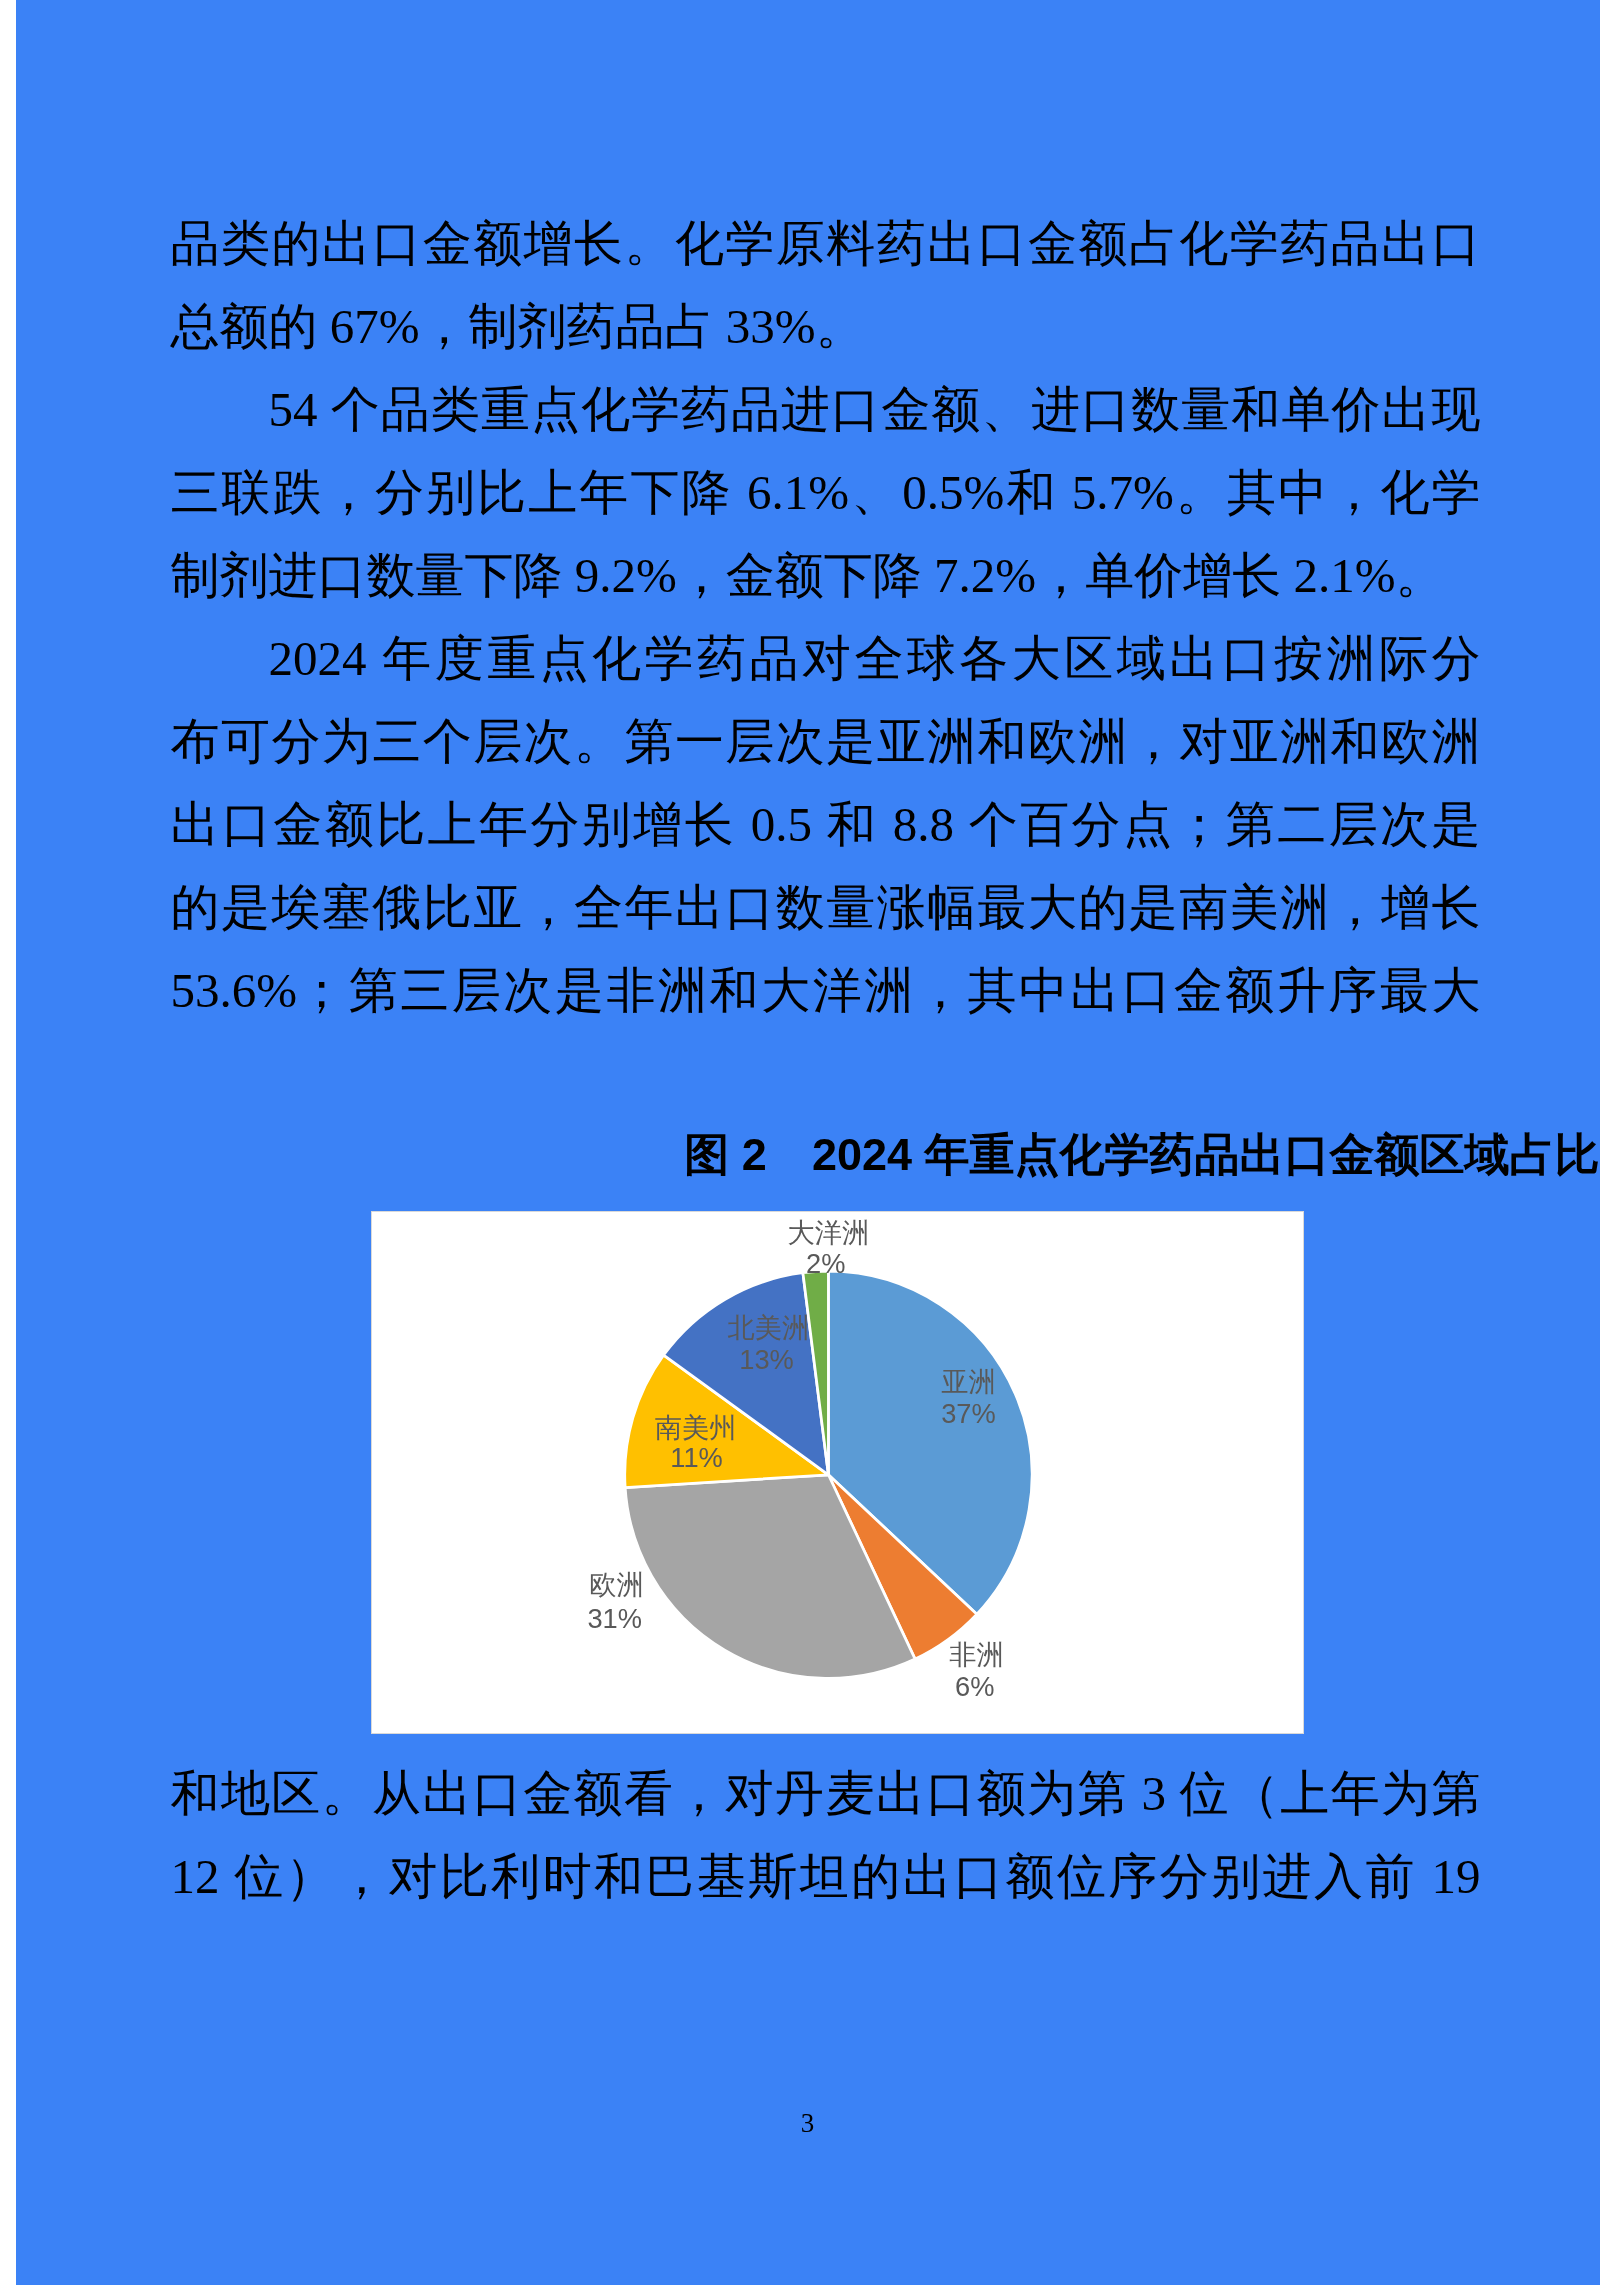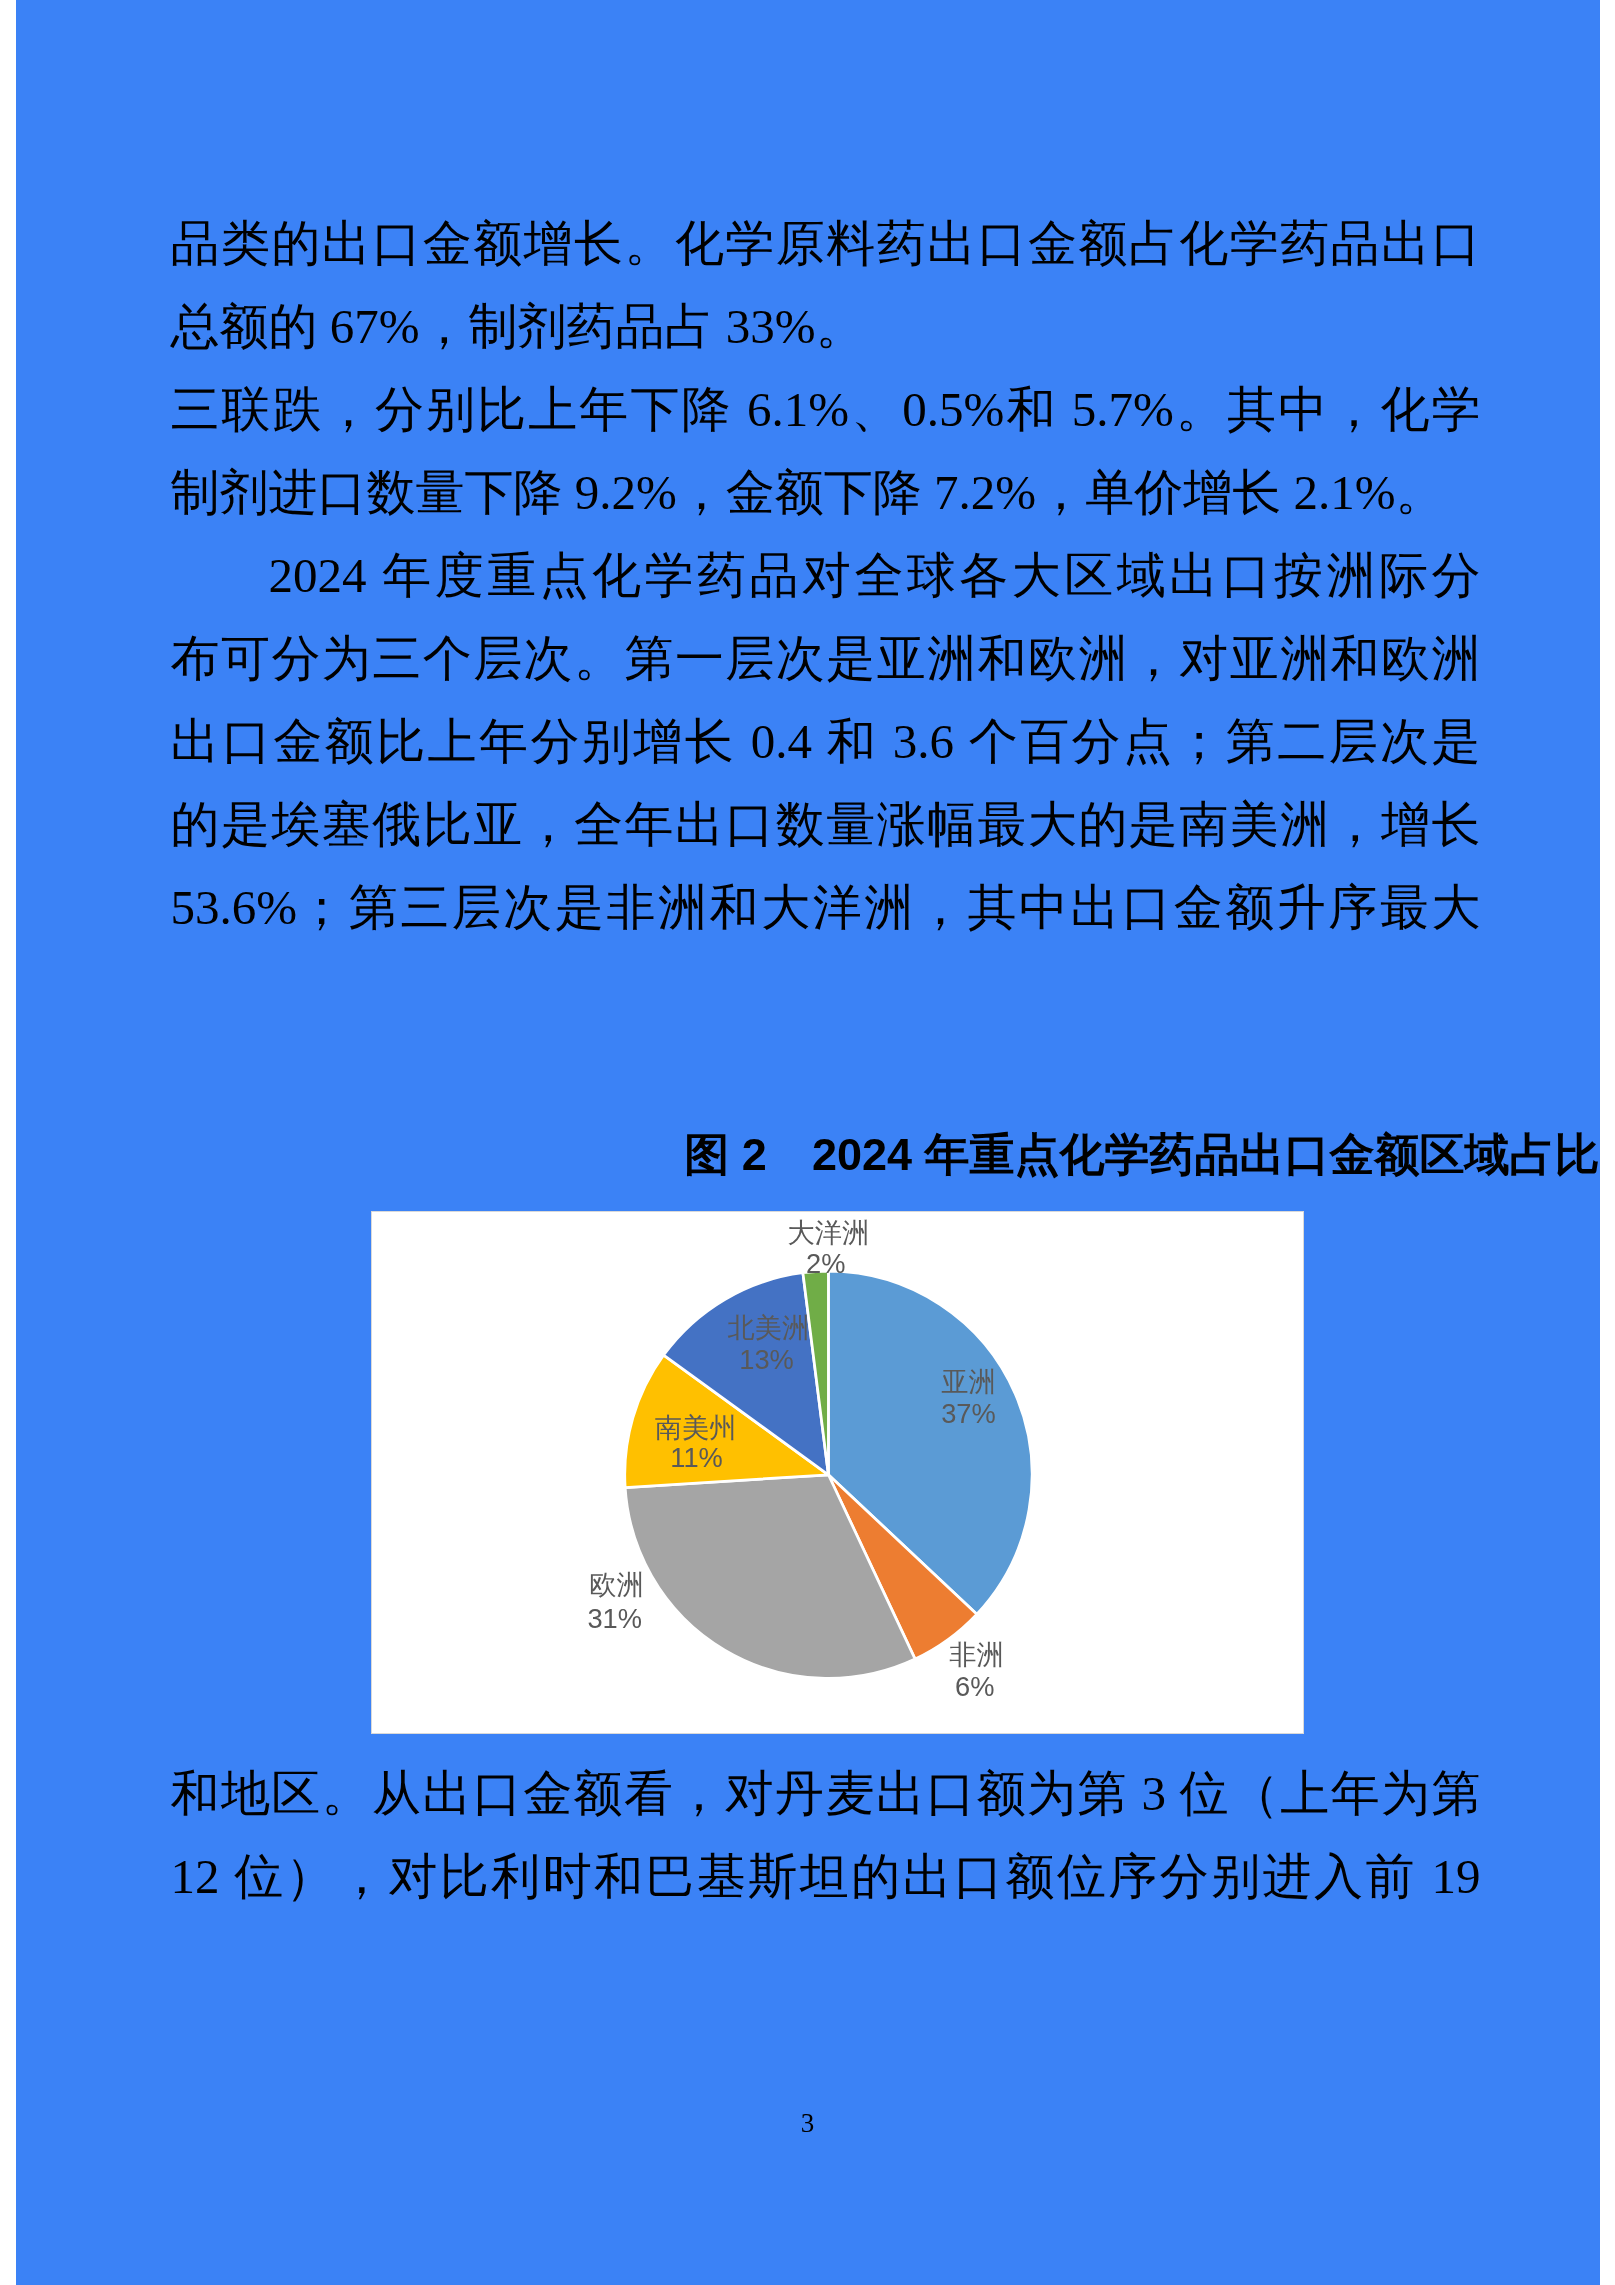--- a/index.html
+++ b/index.html
@@ -61,25 +61,26 @@
   }
 </style>
 </head>
 <body>
 
 <div id="page">
 
   <div id="body-text" class="textblock">
       <div class="line">品类的出口金额增长。化学原料药出口金额占化学药品出口</div>
       <div class="line end">总额的 67%，制剂药品占 33%。</div>
+      <div class="line indent">54 个品类重点化学药品进口金额、进口数量和单价出现</div>
       <div class="line">三联跌，分别比上年下降 6.1%、0.5%和 5.7%。其中，化学</div>
       <div class="line end">制剂进口数量下降 9.2%，金额下降 7.2%，单价增长 2.1%。</div>
       <div class="line indent">2024 年度重点化学药品对全球各大区域出口按洲际分</div>
       <div class="line">布可分为三个层次。第一层次是亚洲和欧洲，对亚洲和欧洲</div>
-      <div class="line">出口金额比上年分别增长 0.4 和 3.6 个百分点；第二层次是</div>
+      <div class="line">出口金额比上年分别增长 0.5 和 8.8 个百分点；第二层次是</div>
       <div class="line">的是埃塞俄比亚，全年出口数量涨幅最大的是南美洲，增长</div>
       <div class="line">53.6%；第三层次是非洲和大洋洲，其中出口金额升序最大</div>
     </div>
 
   <div id="figure-title">图 2　2024 年重点化学药品出口金额区域占比</div>
 
   <div id="chart-frame">
     <svg id="pie-svg" width="931" height="521" viewBox="0 0 1024 573">
         <path d="M 502 289 L 502.00 65.00 A 224 224 0 0 1 665.29 442.34 Z" fill="#5B9BD5" stroke="#FFFFFF" stroke-width="3" stroke-linejoin="round"></path>
         <path d="M 502 289 L 665.29 442.34 A 224 224 0 0 1 597.37 491.68 Z" fill="#ED7D31" stroke="#FFFFFF" stroke-width="3" stroke-linejoin="round"></path>

